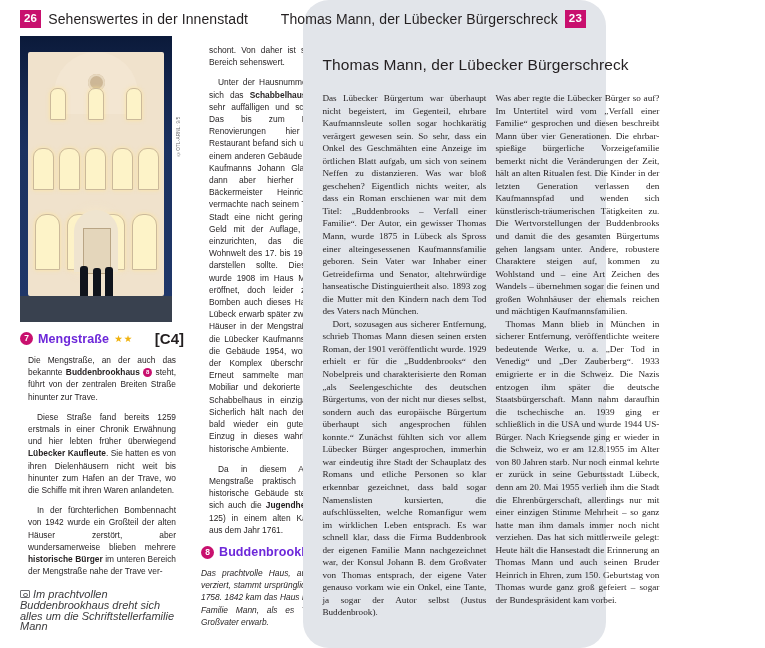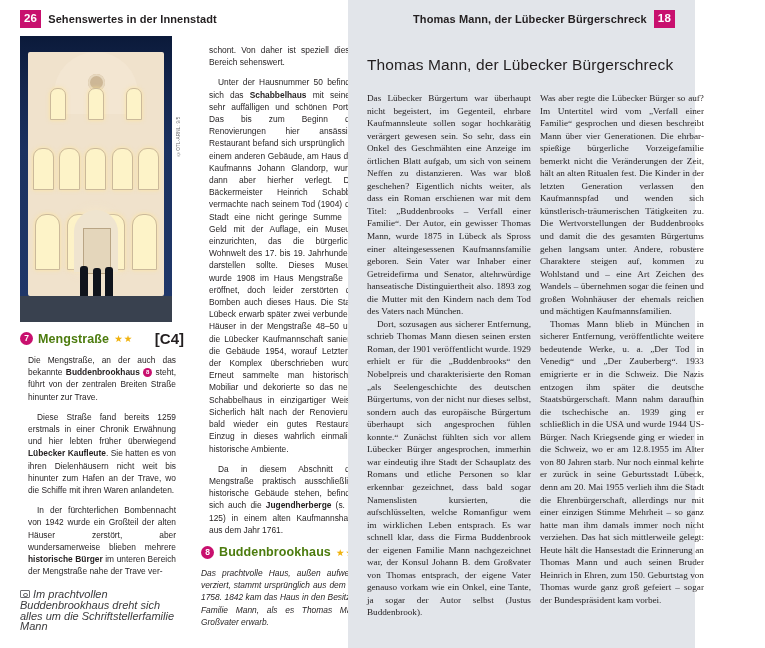--- a/index.html
+++ b/index.html
@@ -8,37 +8,38 @@
   }
   body {
     width: 765px;
     height: 648px;
     background: #ffffff;
     font-family: "Liberation Sans", sans-serif;
     overflow: hidden;
   }
   .spread {
     position: relative;
-    width: 695px;
+    width: 606px;
     height: 648px;
     display: flex;
   }
   
   .page {
     position: relative;
     height: 648px;
     box-sizing: border-box;
   }
   .page-left {
     width: 383px;
     background: #ffffff;
   }
   .page-right {
     width: 382px;
     background: #e2e5ea;
+    border-radius: 26px;
   }
 
   
   .runhead {
     position: absolute;
     top: 10px;
     height: 18px;
     display: flex;
     align-items: center;
     white-space: nowrap;
@@ -49,23 +50,23 @@
   .folio {
     background: #c8106e;
     color: #ffffff;
     font-size: 11.5px;
     font-weight: bold;
     line-height: 1;
     padding: 3px 4px 4px 4px;
     letter-spacing: 0.2px;
   }
   .runhead-title {
-    font-size: 11px;
-    color: #231f20;
-    font-weight: bold;
+    font-size: 14px;
+    color: #231f20;
+    font-weight: normal;
     letter-spacing: 0.1px;
   }
   .runhead-left .runhead-title { margin-left: 7px; }
   .runhead-right .runhead-title { margin-right: 7px; }
 
   
   .cols-left {
     position: absolute;
     top: 36px;
     left: 20px;
@@ -183,21 +184,21 @@
     border-radius: 50%;
     background: #c8106e;
     color: #fff;
     font-size: 8.5px;
     font-weight: bold;
     line-height: 13px;
     text-align: center;
     flex: 0 0 auto;
   }
   .sight-name {
-    color: #4d7c0f;
+    color: #6d28d9;
     font-size: 12.5px;
     font-weight: bold;
     margin-left: 5px;
     letter-spacing: 0.1px;
   }
   .stars { color: #f0b310; font-size: 9.5px; margin-left: 5px; letter-spacing: 1px; }
   .gridref {
     margin-left: auto;
     font-size: 15px;
     font-weight: bold;
@@ -379,21 +380,21 @@
 
         <p class="italic-lead">Das prachtvolle Haus, außen aufwendig verziert, stammt ursprünglich aus dem Jahr 1758. 1842 kam das Haus in den Besitz der Familie Mann, als es Thomas Manns Großvater erwarb.</p>
       </div>
     </div>
   </div>
 
   <div class="page page-right">
 
     <div class="runhead runhead-right">
       <span class="runhead-title">Thomas Mann, der Lübecker Bürgerschreck</span>
-      <span class="folio">18</span>
+      <span class="folio">23</span>
     </div>
 
     <div class="essay-title">Thomas Mann, der Lübecker Bürgerschreck</div>
 
     <div class="cols-right">
       <div class="rcol">
         <p class="serif">Das Lübecker Bürgertum war überhaupt nicht begeistert, im Gegenteil, ehrbare Kaufmannsleute sollen sogar hochkarätig verärgert gewesen sein. So sehr, dass ein Onkel des Geschmähten eine Anzeige im örtlichen Blatt aufgab, um sich von seinem Neffen zu distanzieren. Was war bloß geschehen? Eigentlich nichts weiter, als dass ein Roman erschienen war mit dem Titel: „Buddenbrooks – Verfall einer Familie“. Der Autor, ein gewisser Thomas Mann, wurde 1875 in Lübeck als Spross einer alteingesessenen Kaufmannsfamilie geboren. Sein Vater war Inhaber einer Getreidefirma und Senator, altehrwürdige hanseatische Distinguiertheit also. 1893 zog die Mutter mit den Kindern nach dem Tod des Vaters nach München.</p>
         <p class="serif">Dort, sozusagen aus sicherer Entfernung, schrieb Thomas Mann diesen seinen ersten Roman, der 1901 veröffentlicht wurde. 1929 erhielt er für die „Buddenbrooks“ den Nobelpreis und charakterisierte den Roman „als Seelengeschichte des deutschen Bürgertums, von der nicht nur dieses selbst, sondern auch das europäische Bürgertum überhaupt sich angesprochen fühlen konnte.“ Zunächst fühlten sich vor allem Lübecker Bürger angesprochen, immerhin war eindeutig ihre Stadt der Schauplatz des Romans und etliche Personen so klar erkennbar gezeichnet, dass bald sogar Namenslisten kursierten, die aufschlüsselten, welche Romanfigur wem im wirklichen Leben entsprach. Es war schnell klar, dass die Firma Buddenbrook der eigenen Familie Mann nachgezeichnet war, der Konsul Johann B. dem Großvater von Thomas entsprach, der eigene Vater genauso vorkam wie ein Onkel, eine Tante, ja sogar der Autor selbst (Justus Buddenbrook).</p>
       </div>
       <div class="rcol">

